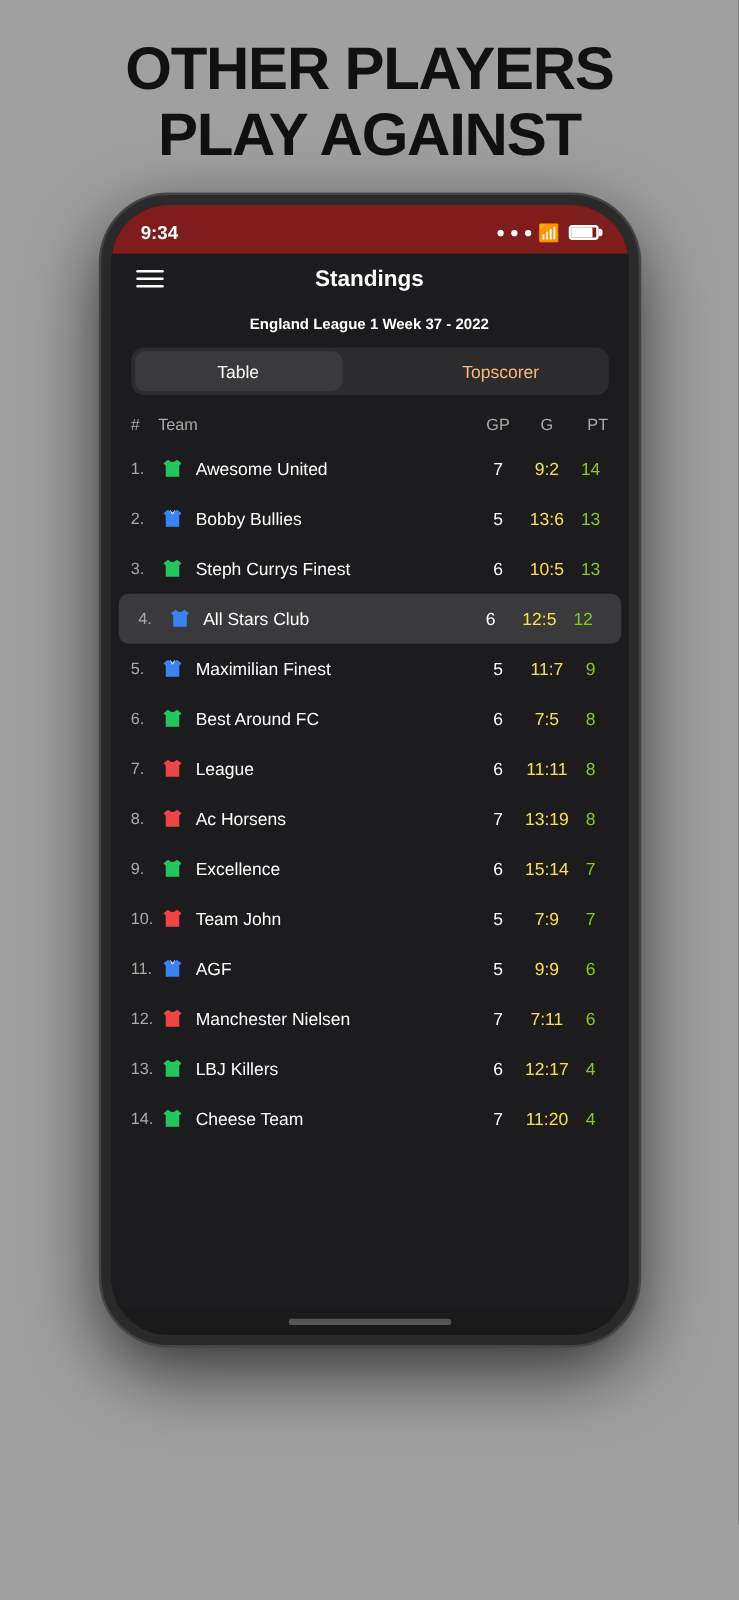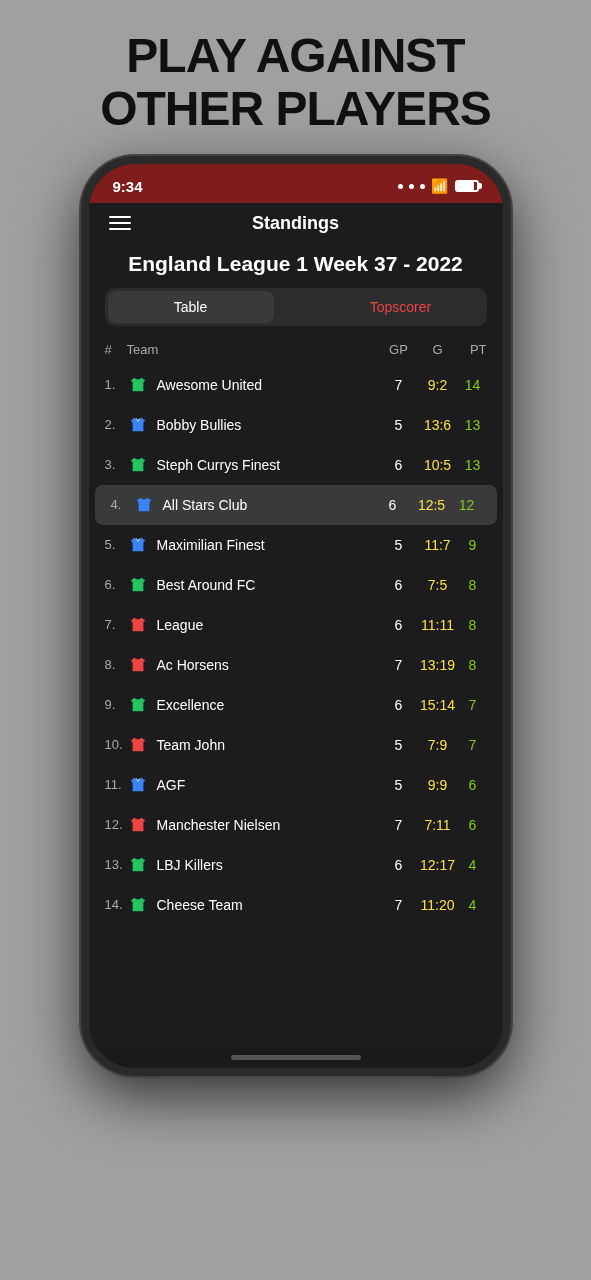--- a/index.html
+++ b/index.html
@@ -136,21 +136,21 @@
     }
 
     .nav-title {
       font-size: 18px;
       font-weight: 700;
       color: white;
     }
 
     .league-title {
       text-align: center;
-      font-size: 21px;
+      font-size: 12px;
       font-weight: 700;
       color: white;
       padding: 8px 16px 12px;
       flex-shrink: 0;
     }
 
     .tab-container {
       display: flex;
       margin: 0 16px 12px;
       background: #2c2c2e;
@@ -159,21 +159,21 @@
       flex-shrink: 0;
       gap: 44px;
     }
 
     .tab {
       flex: 1;
       text-align: center;
       padding: 8px 0;
       font-size: 14px;
       font-weight: 500;
-      color: #ef4444;
+      color: #fdba74;
       border-radius: 8px;
       cursor: pointer;
     }
 
     .tab.active {
       background: #3a3a3c;
       color: white;
     }
 
     .table-header {
@@ -269,22 +269,22 @@
     
     .shirt-svg {
       width: 18px;
       height: 18px;
     }
   </style>
 </head>
 <body>
 
 <div class="headline">
+  <div>OTHER PLAYERS</div>
   <div>PLAY AGAINST</div>
-  <div>OTHER PLAYERS</div>
 </div>
 
 <div class="phone-wrapper">
 
   <div class="status-bar">
     <span class="status-time">9:34</span>
     <div class="status-icons">
       <div class="status-dot"></div>
       <div class="status-dot"></div>
       <div class="status-dot"></div>

